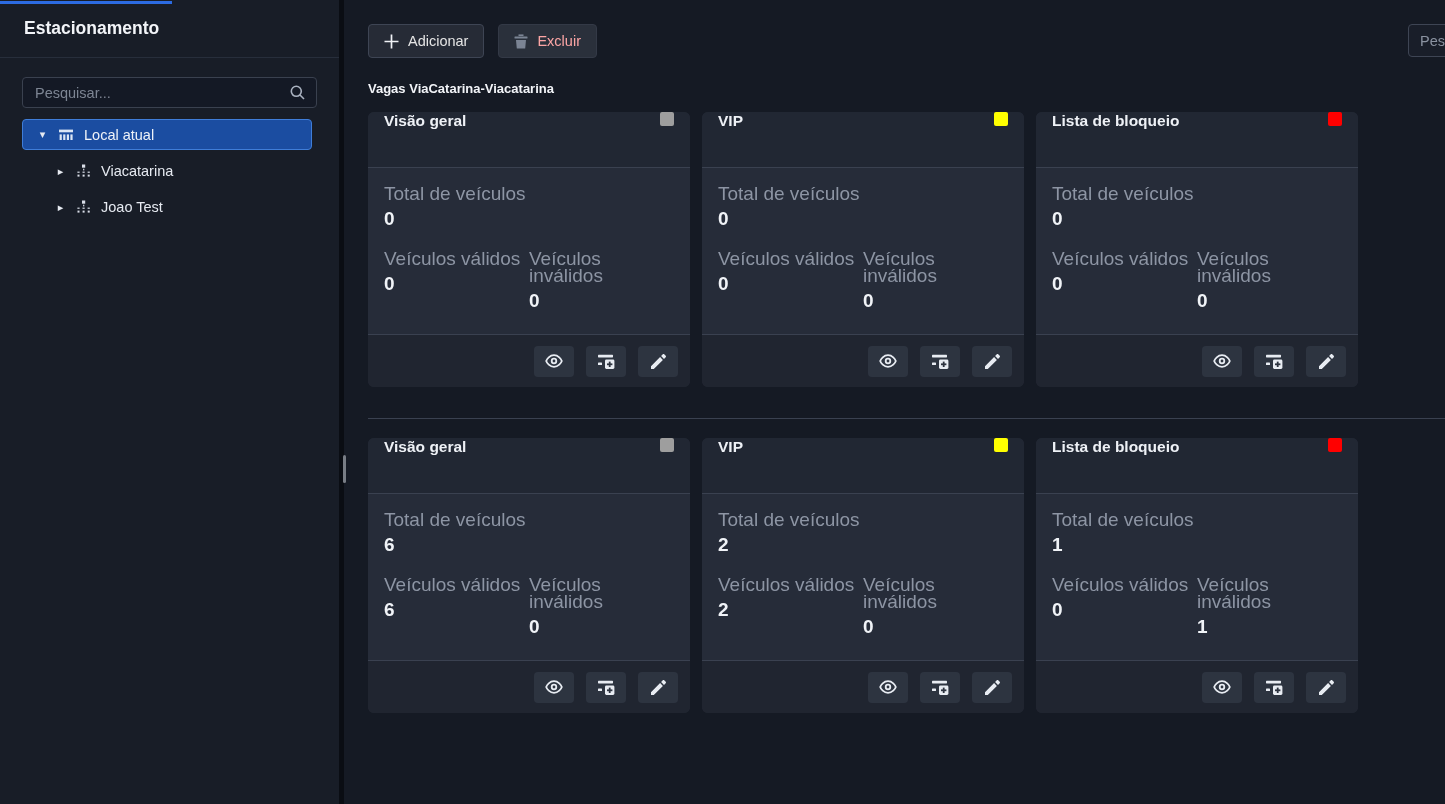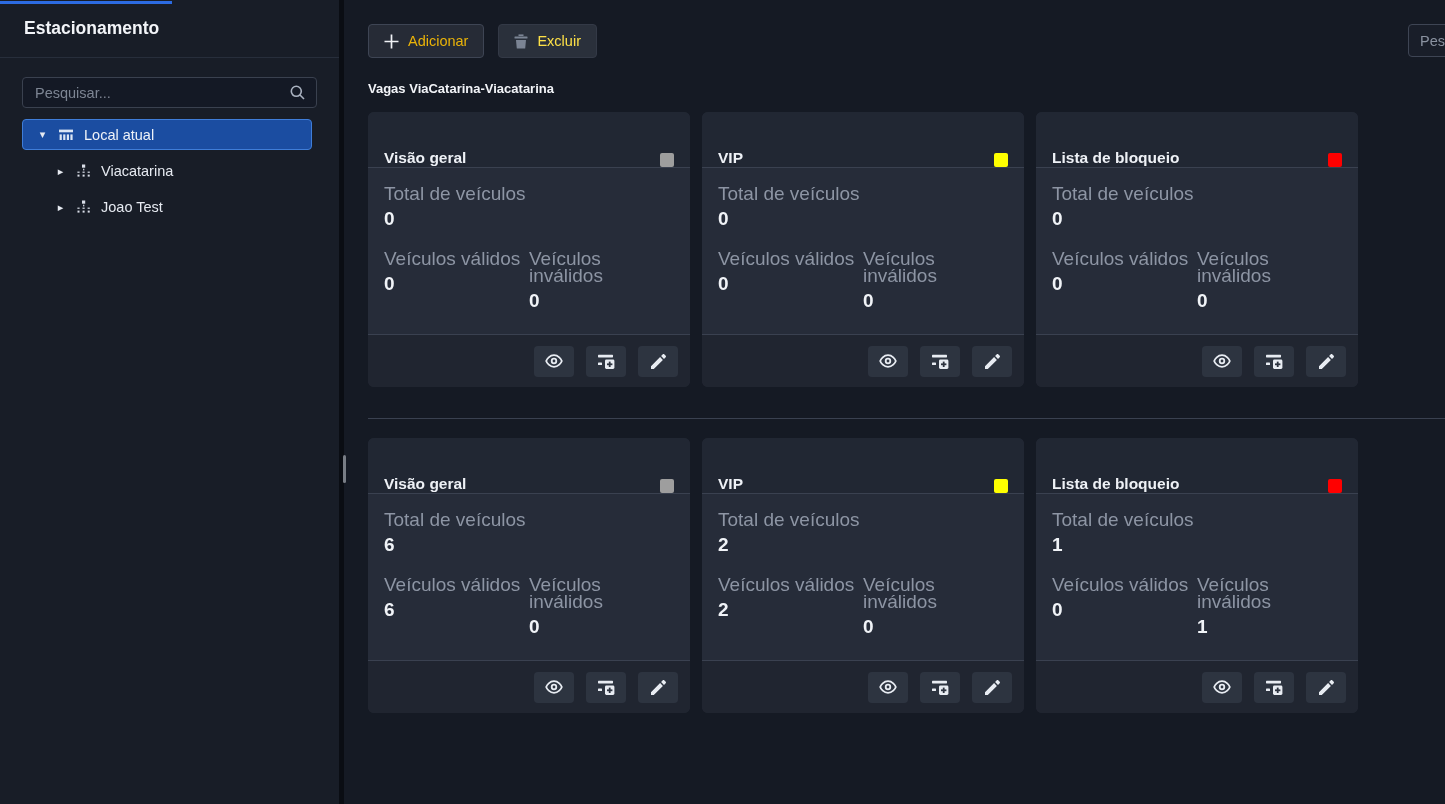--- a/index.html
+++ b/index.html
@@ -44,39 +44,39 @@
   .caret { font-size:11px; color:#e6eaf1; width:11px; text-align:center; cursor:pointer; }
   .tree-ic { display:flex; align-items:center; }
 
   
   .main { position:absolute; left:349px; top:0; width:1096px; height:804px; padding:24px 0 0 19px; }
   .toolbar { display:flex; gap:14px; height:34px; }
   .btn {
     display:flex; align-items:center; gap:9px; padding:0 15px; height:34px;
     border-radius:4px; font-family:"Liberation Sans", sans-serif; font-size:14.5px; cursor:pointer;
   }
-  .btn-add { background:#262b36; border:1px solid #3e4554; color:#eab308;text-align:right; }
-  .btn-delete { background:#2a303b; border:1px solid #333946; color:#fde047; }
+  .btn-add { background:#262b36; border:1px solid #3e4554; color:#e5e5e5;text-align:right; }
+  .btn-delete { background:#2a303b; border:1px solid #333946; color:#fca5a5; }
   .top-search {
     position:absolute; left:1408px; top:24px; width:120px; height:33px;
     border:1px solid #3e4554; border-radius:4px; background:#191e29;
     padding-left:11px; font-family:"Liberation Sans", sans-serif; font-size:14.5px;
     color:#aab2c0; outline:none;
   }
   .top-search::placeholder { color:#8a92a0; }
   .section-title { margin-top:23px; font-size:13px; font-weight:bold; color:#f2f4f8; }
   .cards-row { margin-top:16px; display:flex; gap:12px; }
   .section-divider { margin-top:31px; border-top:1px solid #3a4150; width:1077px; }
   .section-2-title { margin-top:22px; }
   .cards-row-2 { margin-top:19px; }
 
   
   .card { width:322px; border-radius:6px; overflow:hidden; background:#262c39; }
   .card-header {
-    height:56px; display:flex; align-items:flex-end; padding:0 16px;
+    height:56px; display:flex; align-items:flex-start; padding:0 16px;
     background:#212733; border-bottom:1px solid #3a4150;
   }
   .card-title { font-size:15.5px; font-weight:bold; color:#eef1f6; }
   .chip { margin-left:auto; width:14px; height:14px; border-radius:2px; }
   .card-body { padding:17px 16px 21px 16px; background:#262c39; }
   .stat-label { font-size:19px; color:#8d95a4; line-height:17px; }
   .stat-value { font-size:19px; font-weight:bold; color:#f0f3f7; line-height:24px; margin-top:5px; }
   .stat-row { display:flex; margin-top:19px; }
   .stat-half { width:50%; }
   .card-footer {

